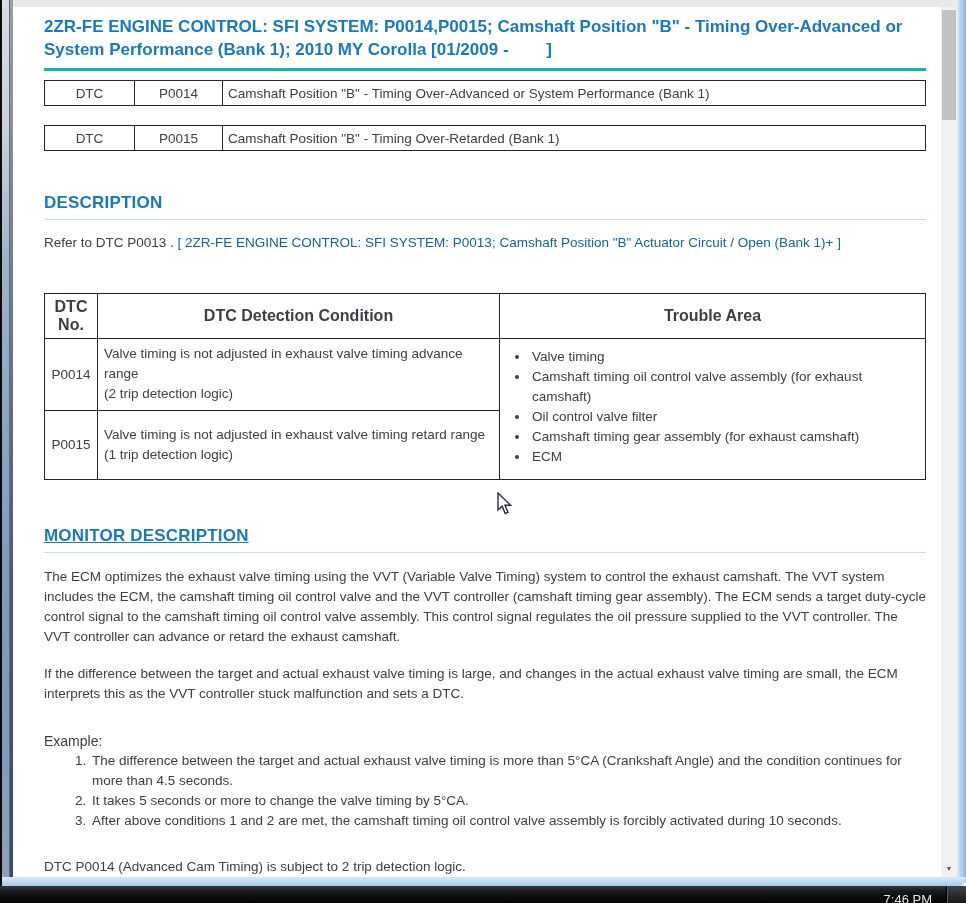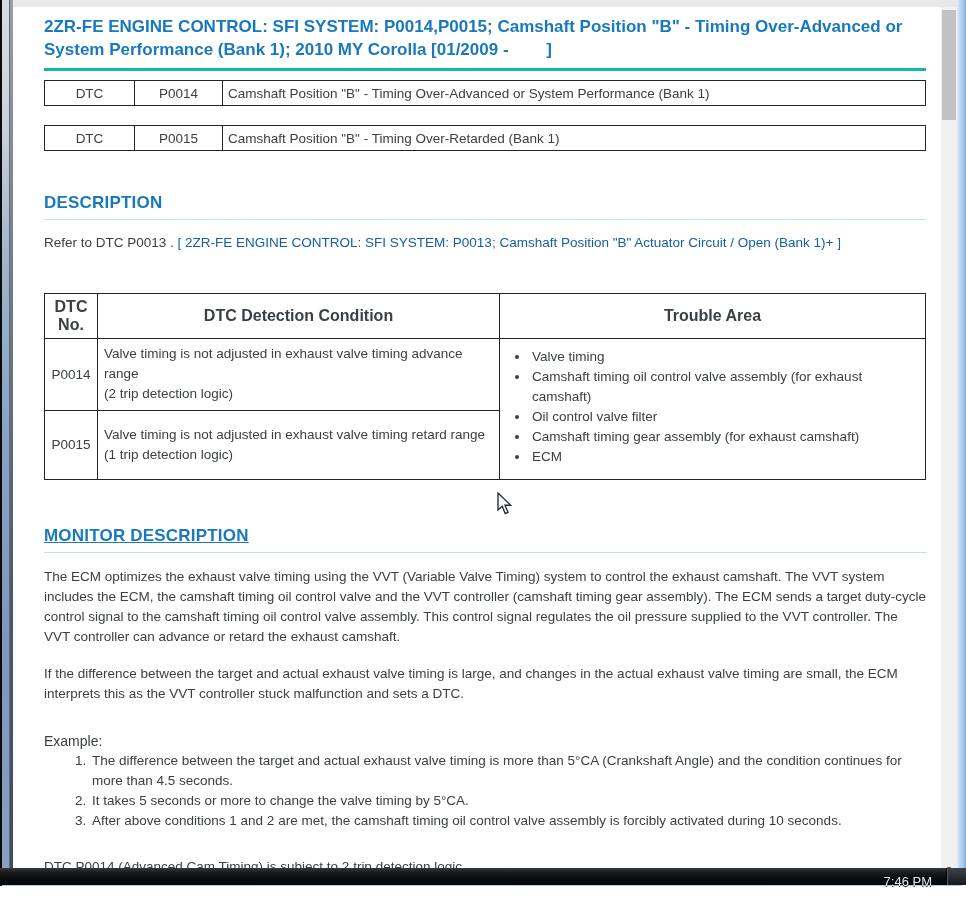--- a/index.html
+++ b/index.html
@@ -37,21 +37,21 @@
 
   
   .scrollbar { position:absolute; left:941px; top:7px; width:16px; height:870px; background:#f1f1ef; z-index:7; }
   .scroll-thumb { position:absolute; left:1px; top:3px; width:14px; height:110px; background:#c2c2c2; }
   .scroll-down { position:absolute; left:0; bottom:2px; width:16px; height:14px;
     display:flex; align-items:center; justify-content:center;
     color:#5a5a5a; font-size:7px; line-height:1; }
 
   
   .taskbar {
-    position:absolute; left:0; top:868px; width:966px; height:17px; z-index:10;
+    position:absolute; left:0; top:886px; width:966px; height:17px; z-index:10;
     background: linear-gradient(#34373c 0%, #1b1d20 25%, #0b0c0e 60%, #050506 100%);
   }
   .clock {
     position:absolute; right:34px; top:6px;
     color:#e2e6ea; font-size:13px; white-space:nowrap;
     text-shadow: 0 1px 1px #000;
   }
   .show-desktop {
     position:absolute; right:0; top:0; width:20px; height:17px;
     background: linear-gradient(#3f434a, #17181b);

